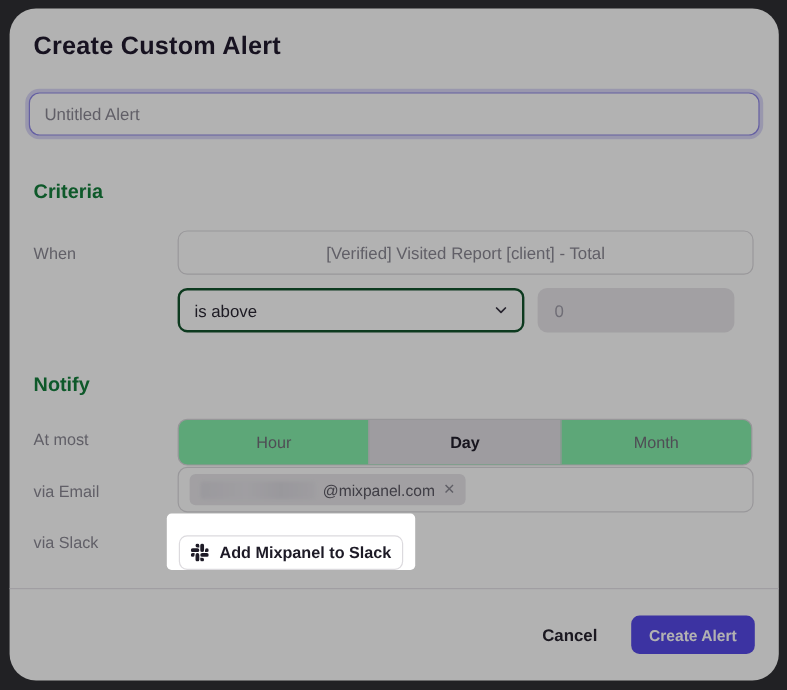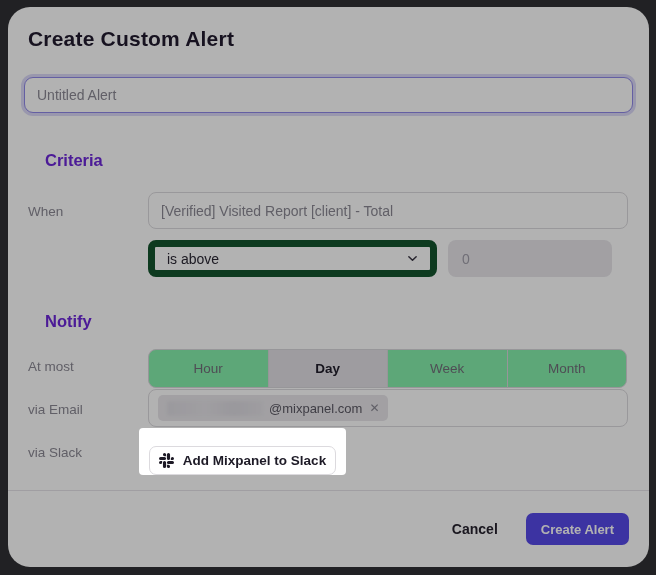--- a/index.html
+++ b/index.html
@@ -14,32 +14,32 @@
     border-radius:22px;}
 
   .modal-title{position:absolute;left:20px;top:20px;font-size:21px;font-weight:700;color:#211b2e;letter-spacing:.2px;}
 
   .name-input{position:absolute;left:16px;top:70px;width:609px;height:36px;border-radius:9px;
     border:1.5px solid #9088e8;box-shadow:0 0 0 3px rgba(144,136,232,.32);
     background:#fff;padding:0 12px;font-size:14px;color:#3a3644;outline:none;
     font-family:"Liberation Sans",sans-serif;}
   .name-input::placeholder{color:#8b8994;}
 
-  .section-heading{position:absolute;left:20px;font-size:16.5px;font-weight:700;color:#6d28d9;margin-left:17px;}
+  .section-heading{position:absolute;left:20px;font-size:16.5px;font-weight:700;color:#15803d;}
   .h-criteria{top:144px;}
   .h-notify{top:305px;}
 
   .row-label{position:absolute;left:20px;font-size:13.5px;color:#8b8994;}
 
   .metric-field{position:absolute;left:140px;top:185px;width:480px;height:37px;border-radius:8px;
     border:1px solid #dcdade;background:#fff;display:flex;align-items:center;padding:0 12px;
-    font-size:14px;color:#8b8994;cursor:pointer;white-space:nowrap;overflow:hidden;}
+    font-size:14px;color:#8b8994;cursor:pointer;white-space:nowrap;overflow:hidden;justify-content:center;}
 
   .condition-select{position:absolute;left:140px;top:233px;width:289px;height:37px;border-radius:8px;
-    border:7px solid #14532d;background:#fff;display:flex;align-items:center;
+    border:2px solid #14532d;background:#fff;display:flex;align-items:center;
     padding:0 12px;font-size:14px;color:#2b2834;cursor:pointer;}
   .condition-select .chev{margin-left:auto;display:flex;align-items:center;color:#3a3644;}
 
   .threshold-input{position:absolute;left:440px;top:233px;width:164px;height:37px;border-radius:8px;
     border:none;background:#e8e6ea;padding:0 14px;font-size:14px;color:#a19eaa;outline:none;
     font-family:"Liberation Sans",sans-serif;}
 
   .segmented{position:absolute;left:140px;top:342px;width:479px;height:39px;border:1px solid #d9d7dc;
     border-radius:8px;display:flex;overflow:hidden;background:#86efac;}
   .seg{flex:1 1 0;display:flex;align-items:center;justify-content:center;font-size:13.5px;
@@ -101,21 +101,20 @@
 
   <input class="threshold-input" type="text" disabled="" value="0" style="">
 
   <div class="section-heading h-notify">Notify</div>
 
   <div class="row-label" style="top:352px;">At most</div>
 
   <div class="segmented">
     <div class="seg">Hour</div>
     <div class="seg selected">Day</div>
-    <div class="seg">Week</div>
     <div class="seg">Month</div>
   </div>
 
   <div class="row-label" style="top:395px;">via Email</div>
 
   <div class="email-field">
     <span class="email-chip">
       <span class="redacted"></span>
       <span class="chip-text">@mixpanel.com</span>
       <span class="chip-x">✕</span>

